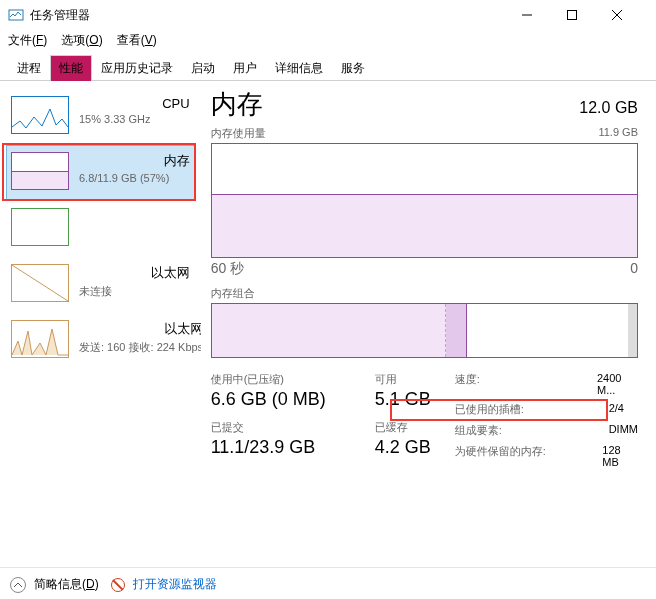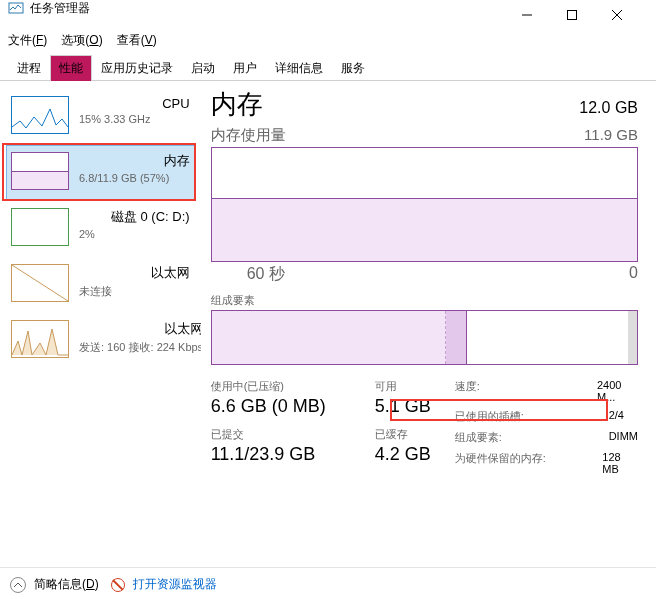--- a/index.html
+++ b/index.html
@@ -1,17 +1,17 @@
 <!DOCTYPE html>
 <html><head>
 <meta charset="utf-8">
 <style>
 * { margin: 0; padding: 0; box-sizing: border-box; font-family: "Microsoft YaHei", "Segoe UI", sans-serif; }
 body { width: 656px; height: 599px; background: #fff; font-size: 12px; color: #000; }
-.titlebar { display: flex; align-items: flex-start; height: 30px; padding: 0 17px 0 8px; }
+.titlebar { display: flex; align-items: center; height: 30px; padding: 0 17px 0 8px; }
 .titlebar-icon { width: 16px; height: 16px; margin-right: 6px; }
 .titlebar-title { flex: 1; font-size: 12px; }
 .winbtns { display: flex; }
 .winbtn { width: 45px; height: 30px; display: flex; align-items: center; justify-content: center; }
 .menubar { display: flex; padding: 2px 8px 6px; gap: 14px; font-size: 12px; }
 .menubar span u { text-decoration: underline; }
 .tabs { display: flex; border-bottom: 1px solid #d0d0d0; padding: 0 8px; font-size: 12px; }
 .tab { padding: 4px 8px; border: 1px solid transparent; border-bottom: none; margin-bottom: -1px; cursor: pointer; }
 .tab.active { border-color: #d0d0d0; background: #be185d; }
 .main { display: flex; height: 486px; }
@@ -26,24 +26,24 @@
 .thumb-disk { border: 1px solid #4a9c4a; }
 .thumb-eth { border: 1px solid #c99a5b; position: relative; }
 .side-text { flex: 1; }
 .side-title { font-size: 13px; margin-bottom: 2px; white-space: nowrap; text-align: right; }
 .side-sub { font-size: 11px; color: #666; white-space: nowrap; }
 .red-box { position: absolute; border: 2px solid #ef3b2f; pointer-events: none; }
 .content { flex: 1; padding: 6px 18px 6px 10px; position: relative; }
 .header-row { display: flex; justify-content: space-between; align-items: baseline; margin-bottom: 4px; }
 .h-title { font-size: 26px; font-weight: 400; }
 .h-total { font-size: 16px; }
-.chart-label-row { display: flex; justify-content: space-between; font-size: 15px; color: #666; margin-bottom: 2px; }
+.chart-label-row { display: flex; justify-content: space-between; font-size: 11px; color: #666; margin-bottom: 2px; }
 .usage-chart { border: 1px solid #8b4a9c; height: 115px; background: #fff; position: relative; margin-bottom: 2px; }
 .usage-fill { position: absolute; left:0; right:0; bottom:0; height: 56%; background: #f3e5f7; border-top: 1px solid #8b4a9c; }
-.time-row { display: flex; justify-content: space-between; font-size: 16px; color: #666; margin-bottom: 8px; margin-left: 36px; }
+.time-row { display: flex; justify-content: space-between; font-size: 14px; color: #666; margin-bottom: 8px; }
 .comp-label { font-size: 11px; color: #666; margin-bottom: 2px; }
 .comp-chart { border: 1px solid #8b4a9c; height: 55px; background: #fff; position: relative; margin-bottom: 14px; display:flex; }
 .comp-seg { height:100%; }
 .seg1 { width:55%; background:#f3e5f7; border-right:1px dashed #c8a0d3; }
 .seg2 { width:5%; border-right:1px solid #8b4a9c; background:#e3c8ec; }
 .seg3 { width:38%; }
 .seg4 { width:2%; background:#ddd; }
 .details-row { display: flex; gap: 24px; }
 .stats-col { }
 .stats-grid1 { display: flex; gap: 24px; margin-bottom: 10px; }
@@ -127,24 +127,20 @@
           <div class="thumb-mem-split"></div>
       </div>
       <div class="side-text">
         <div class="side-title">内存</div>
         <div class="side-sub">6.8/11.9 GB (57%)</div>
       </div>
     </div>
 
     <div class="side-item">
       <div class="thumb thumb-disk"></div>
-      <div class="side-text">
-        <div class="side-title">磁盘 0 (C: D:)</div>
-        <div class="side-sub">2%</div>
-      </div>
     </div>
 
     <div class="side-item">
       <div class="thumb thumb-eth">
         <svg style="position:absolute;left:0;top:0" width="56" height="36">
             <line x1="0" y1="0" x2="56" y2="36" stroke="#c99a5b"></line>
           </svg>
       </div>
       <div class="side-text">
         <div class="side-title">以太网</div>
@@ -176,21 +172,21 @@
       <span>内存使用量</span>
       <span>11.9 GB</span>
     </div>
     <div class="usage-chart">
       <div class="usage-fill"></div>
     </div>
     <div class="time-row">
       <span>60 秒</span>
       <span>0</span>
     </div>
-    <div class="comp-label">组成要素</div>
+    <div class="comp-label">内存组合</div>
     <div class="comp-chart">
       <div class="comp-seg seg1"></div>
         <div class="comp-seg seg2"></div>
         <div class="comp-seg seg3"></div>
         <div class="comp-seg seg4"></div>
     </div>
 
     <div class="details-row">
       <div class="stats-col">
         <div class="stats-grid1">

